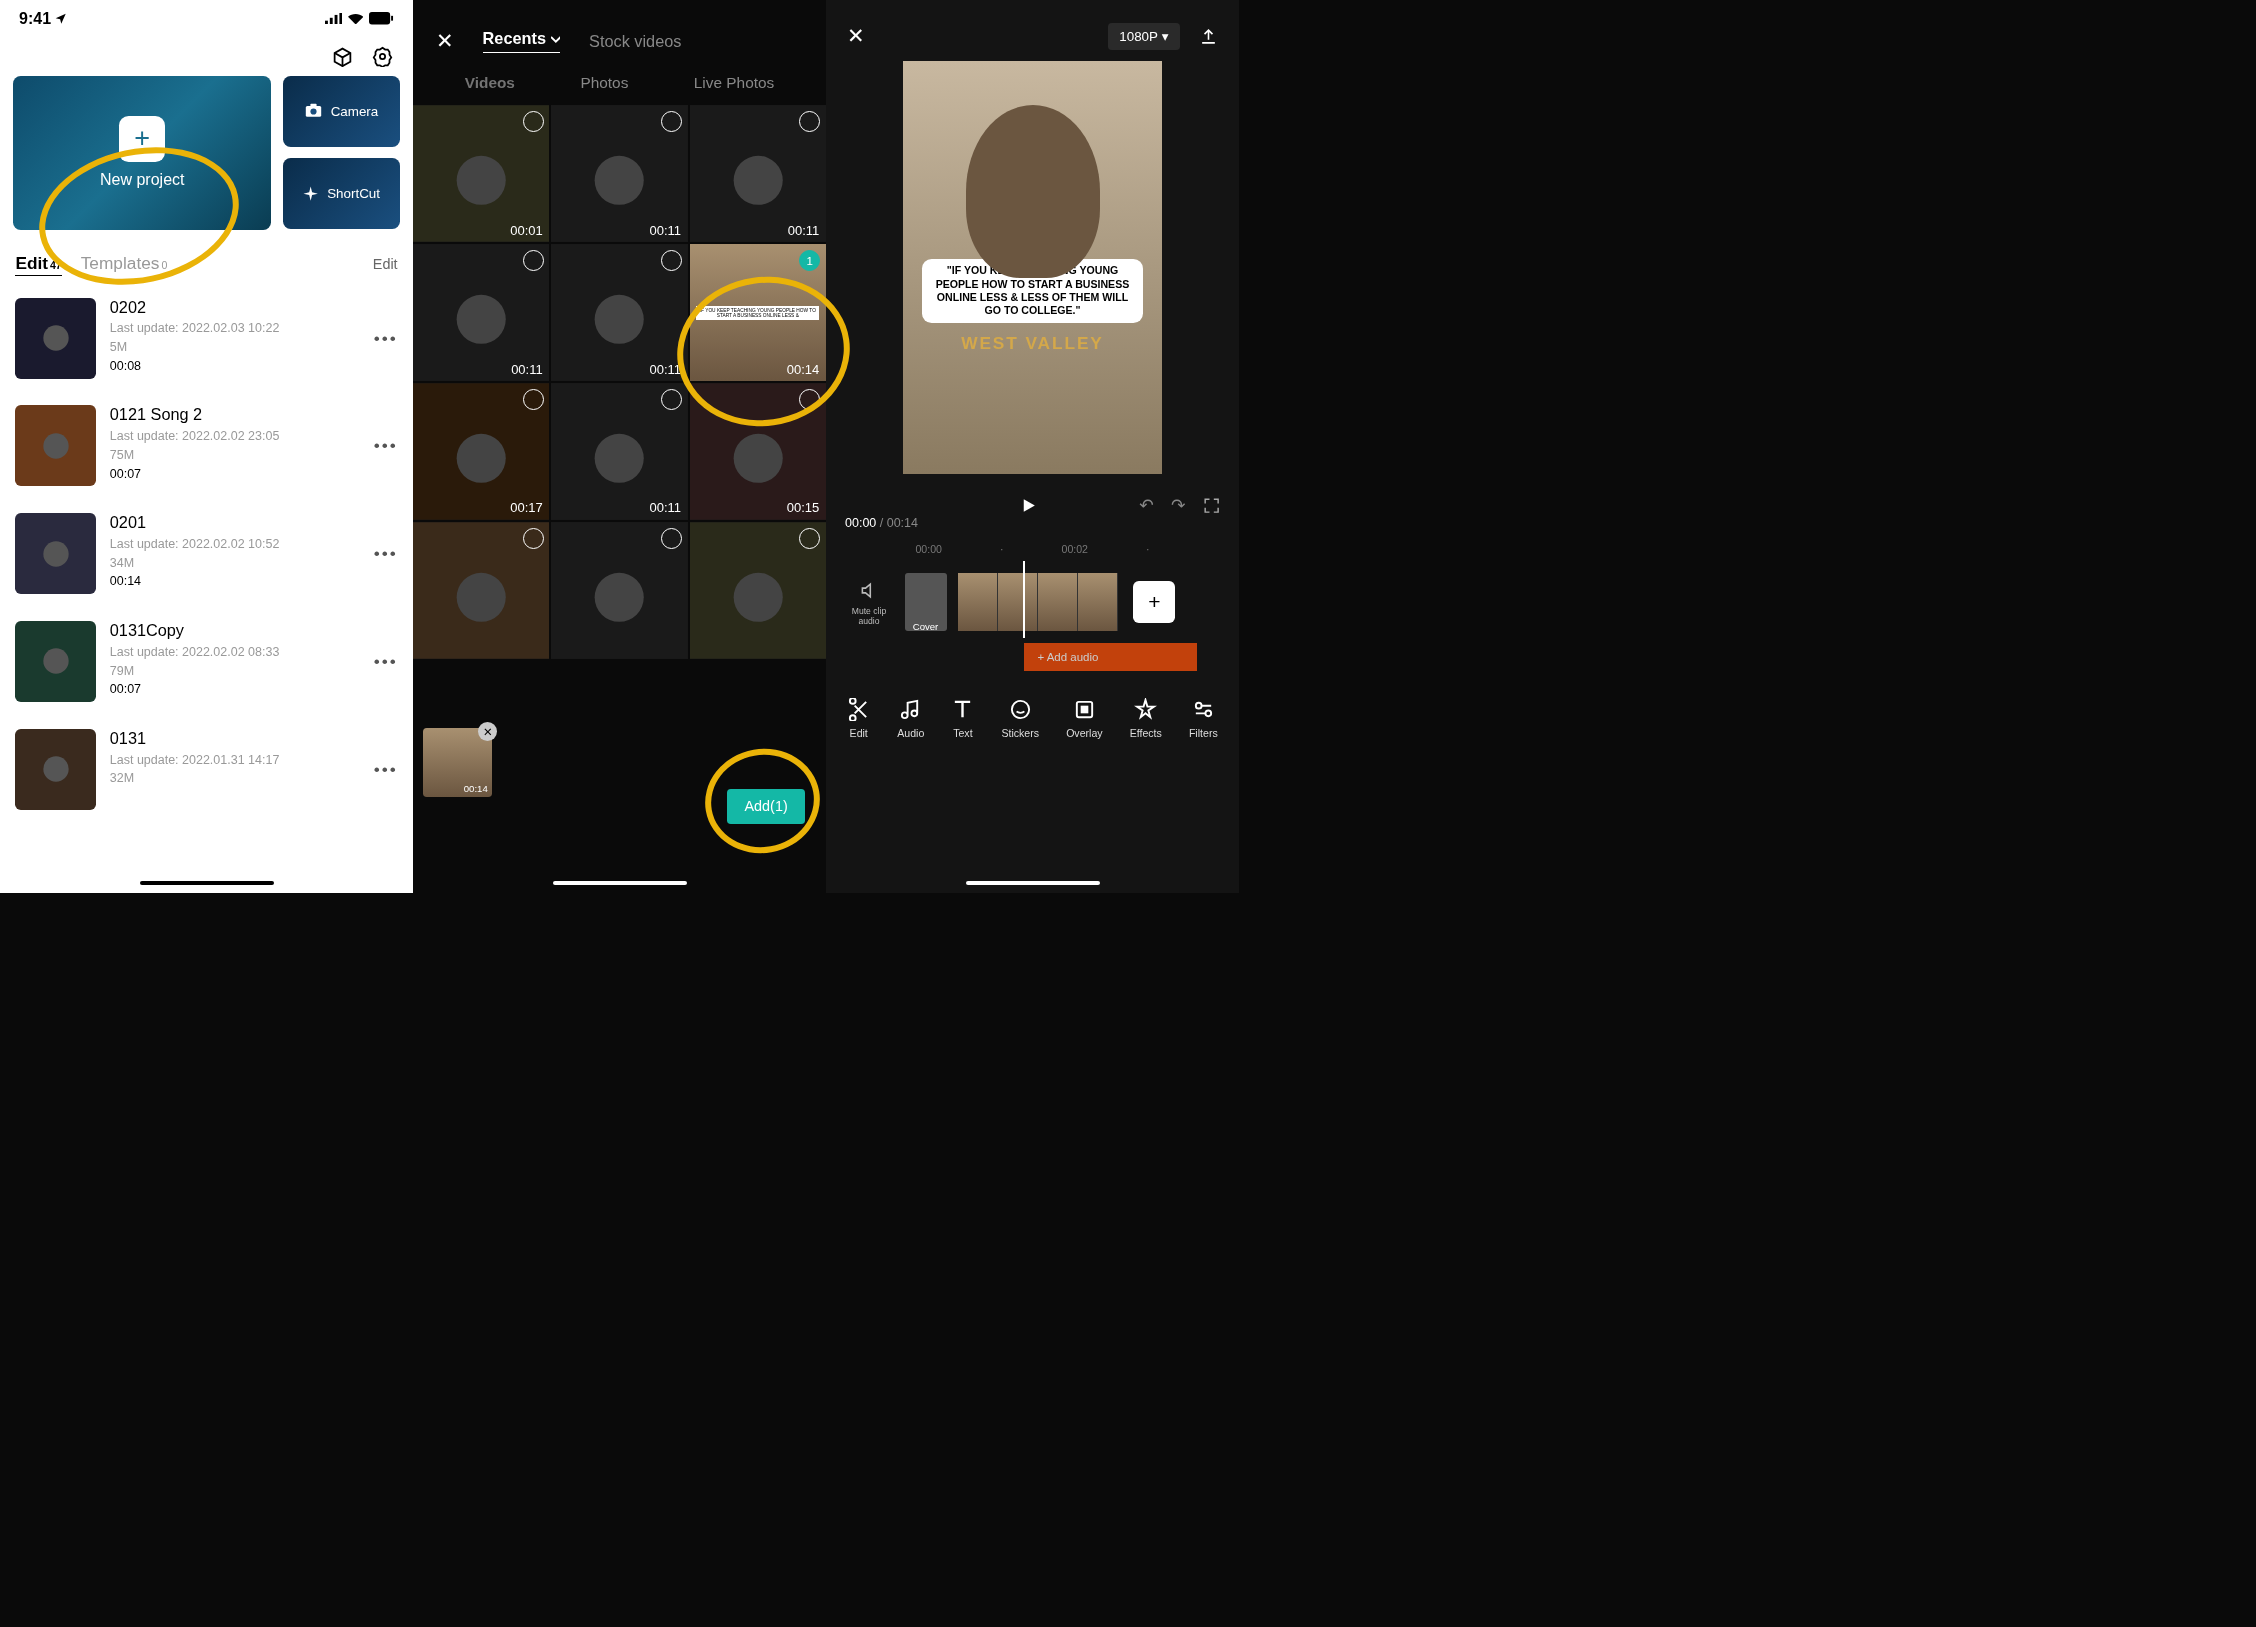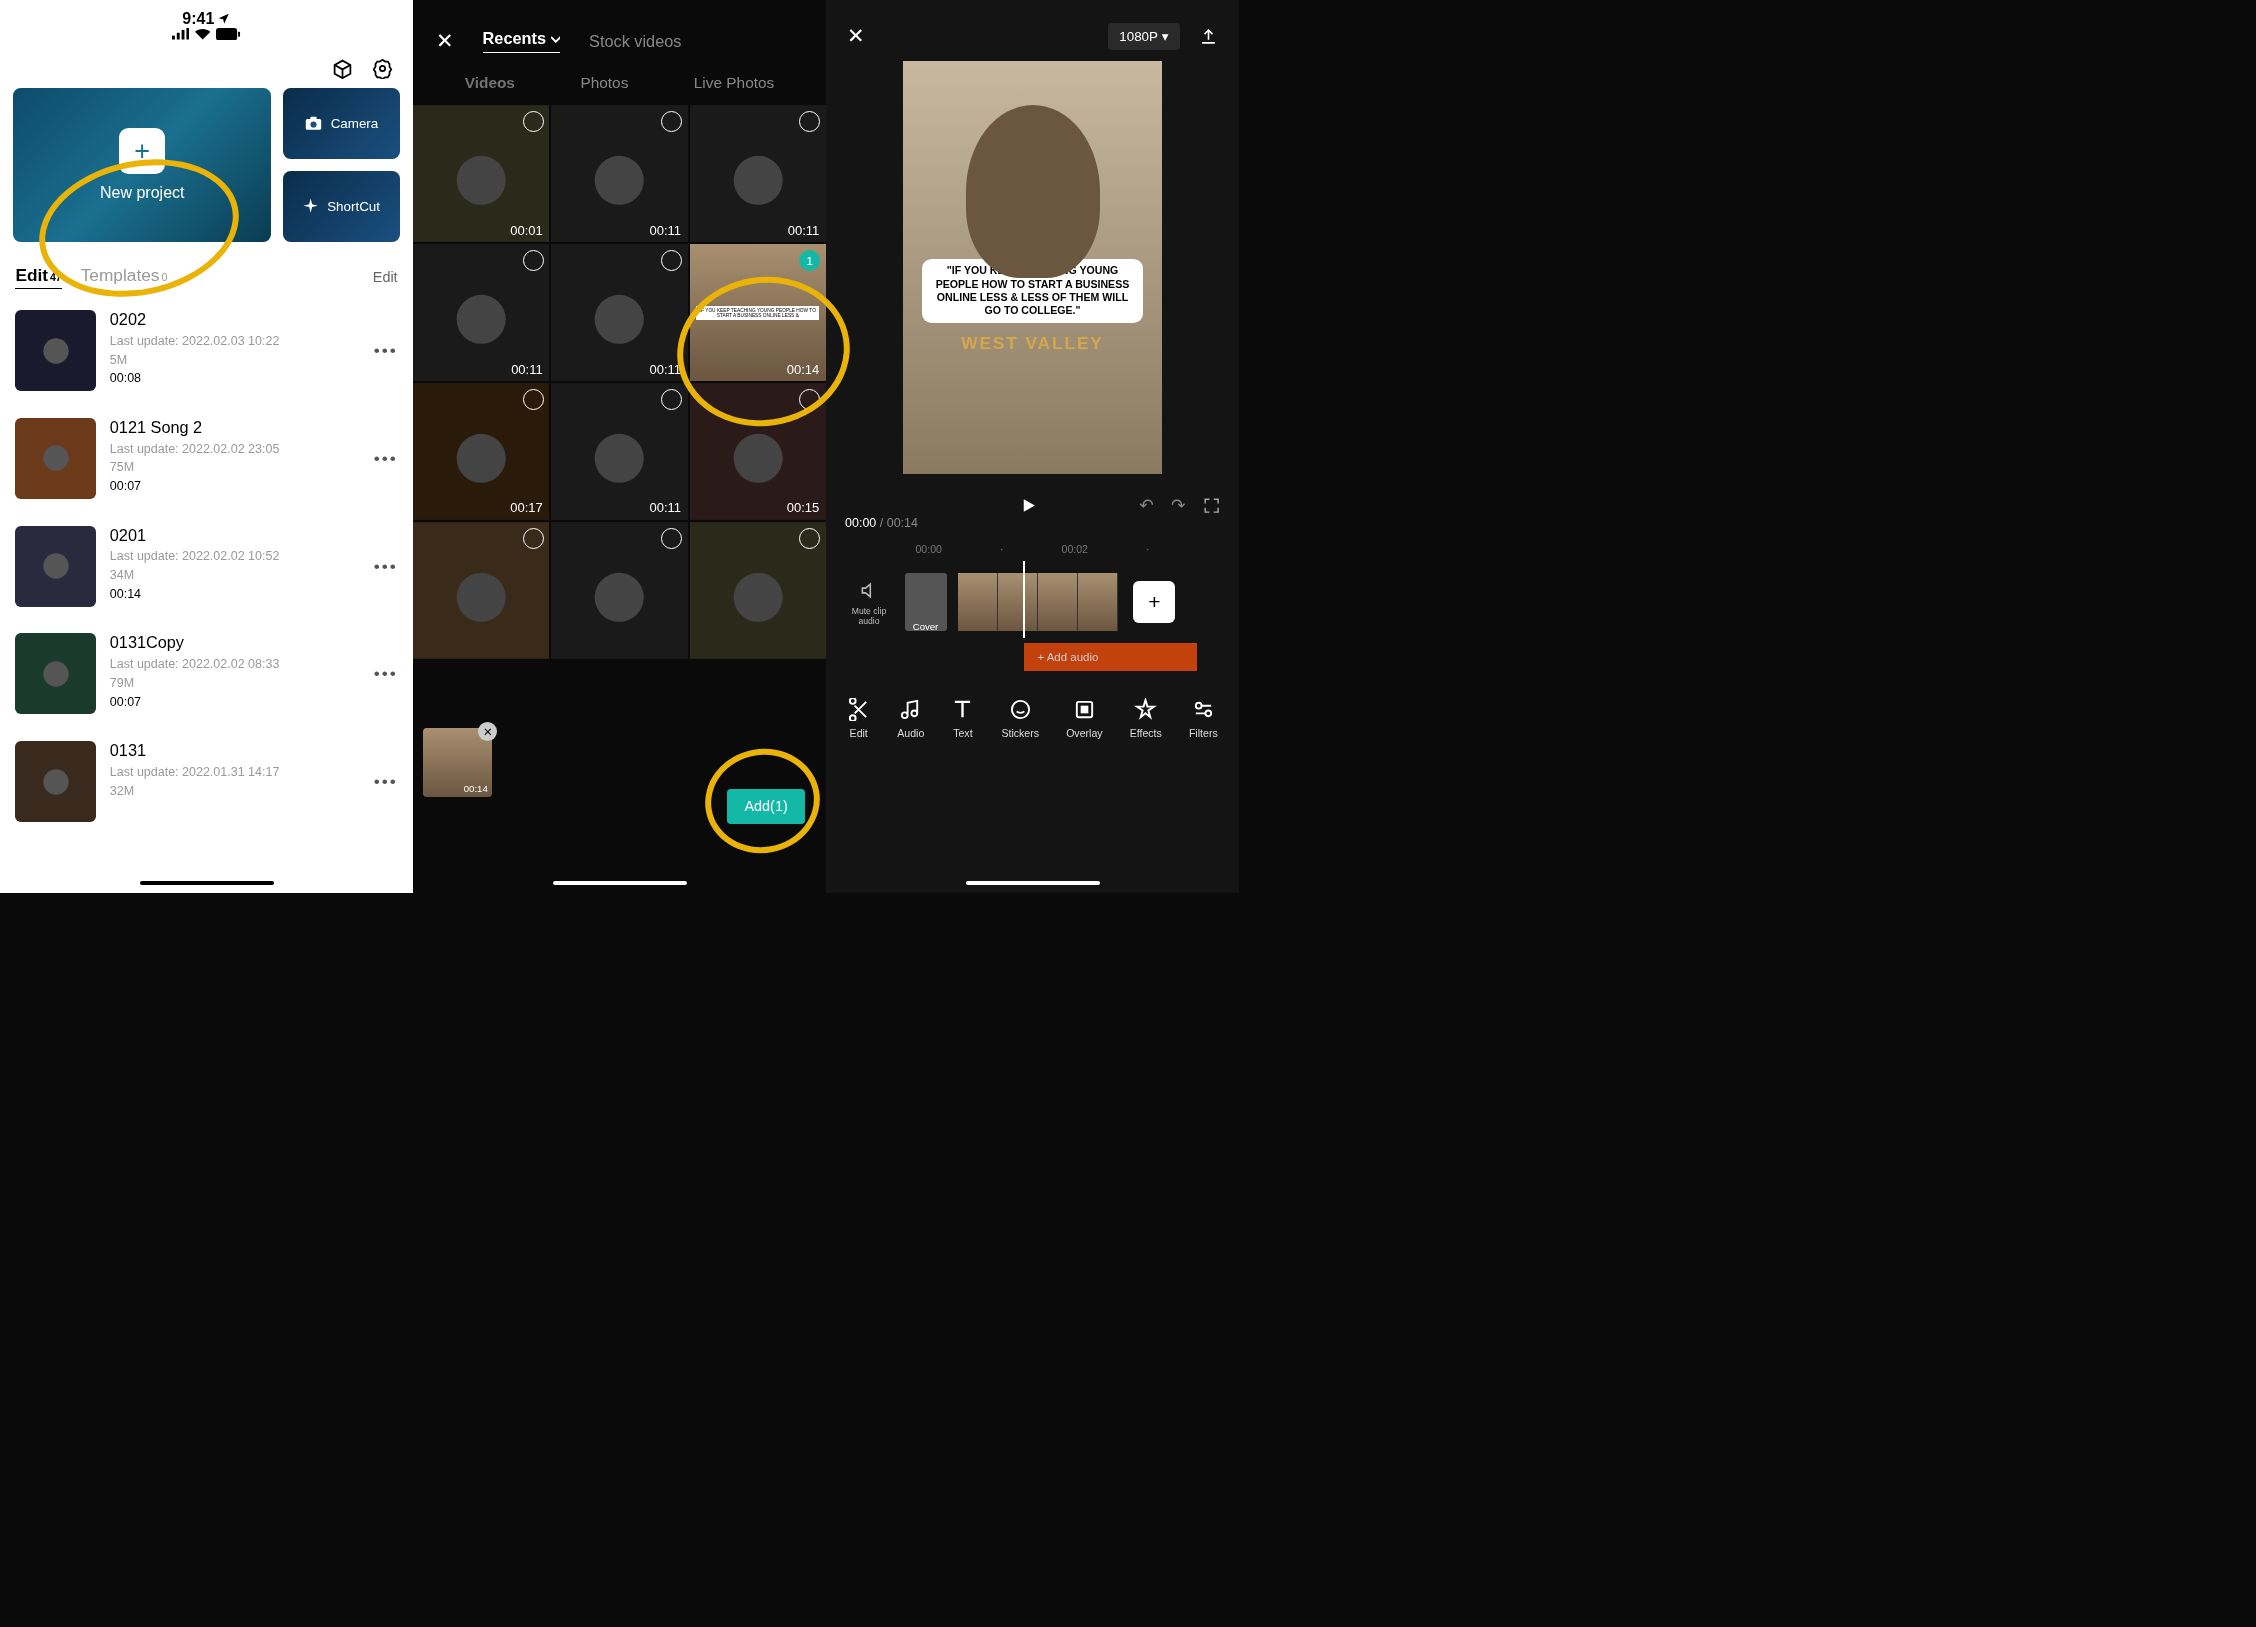--- a/index.html
+++ b/index.html
@@ -1,20 +1,20 @@
 <!DOCTYPE html>
 <html><head>
 <meta charset="utf-8">
 <style>
 * { box-sizing: border-box; margin: 0; padding: 0; font-family: -apple-system, BlinkMacSystemFont, sans-serif; }
 body { background: #0a0a0a; display: flex; width: 1239px; height: 893px; overflow: hidden; }
 
 
 .panel1 { width: 413px; background: #fff; position: relative; }
-.statusbar { display: flex; justify-content: space-between; align-items: center; padding: 9.6px 19px; font-weight: 600; flex-direction: column; }
+.statusbar { display: flex; justify-content: space-between; align-items: center; padding: 9.6px 19px; font-weight: 600; }
 .status-left { display: flex; align-items: center; gap: 2.9px; }
 .status-right { display: flex; align-items: center; gap: 5.8px; }
 .topicons { display: flex; justify-content: flex-end; gap: 17.3px; padding: 7.7px 19px; }
 .topicons span { width: 23px; height: 23px; display: inline-flex; align-items: center; justify-content: center; }
 .hero { display: flex; gap: 11.5px; padding: 0 13.4px 9.6px; position: relative; }
 .newproj { flex: 1; height: 154px; background: linear-gradient(135deg,#0e4b6b,#1a6f8f,#0a3c52); border-radius: 7.7px; display: flex; flex-direction: column; align-items: center; justify-content: center; color: #fff; font-weight: 500; position: relative; }
 .plusbox { width: 46px; height: 46px; background: #fff; border-radius: 9.6px; display: flex; align-items: center; justify-content: center; color: #1a6f8f; font-size: 27px; margin-bottom: 9.6px; }
 .circle1 { position: absolute; width: 202px; height: 134px; border: 6.7px solid #eab308; border-radius: 50%; top: 73px; left: 38px; transform: rotate(-12deg); pointer-events: none; }
 .sidebtns { display: flex; flex-direction: column; gap: 11.5px; width: 117px; }
 .sidebtn { height: 71px; background: linear-gradient(135deg,#0a2c4a,#1a4f7f); border-radius: 7.7px; display: flex; align-items: center; justify-content: center; gap: 7.7px; color: #fff; font-size: 13.4px; }

